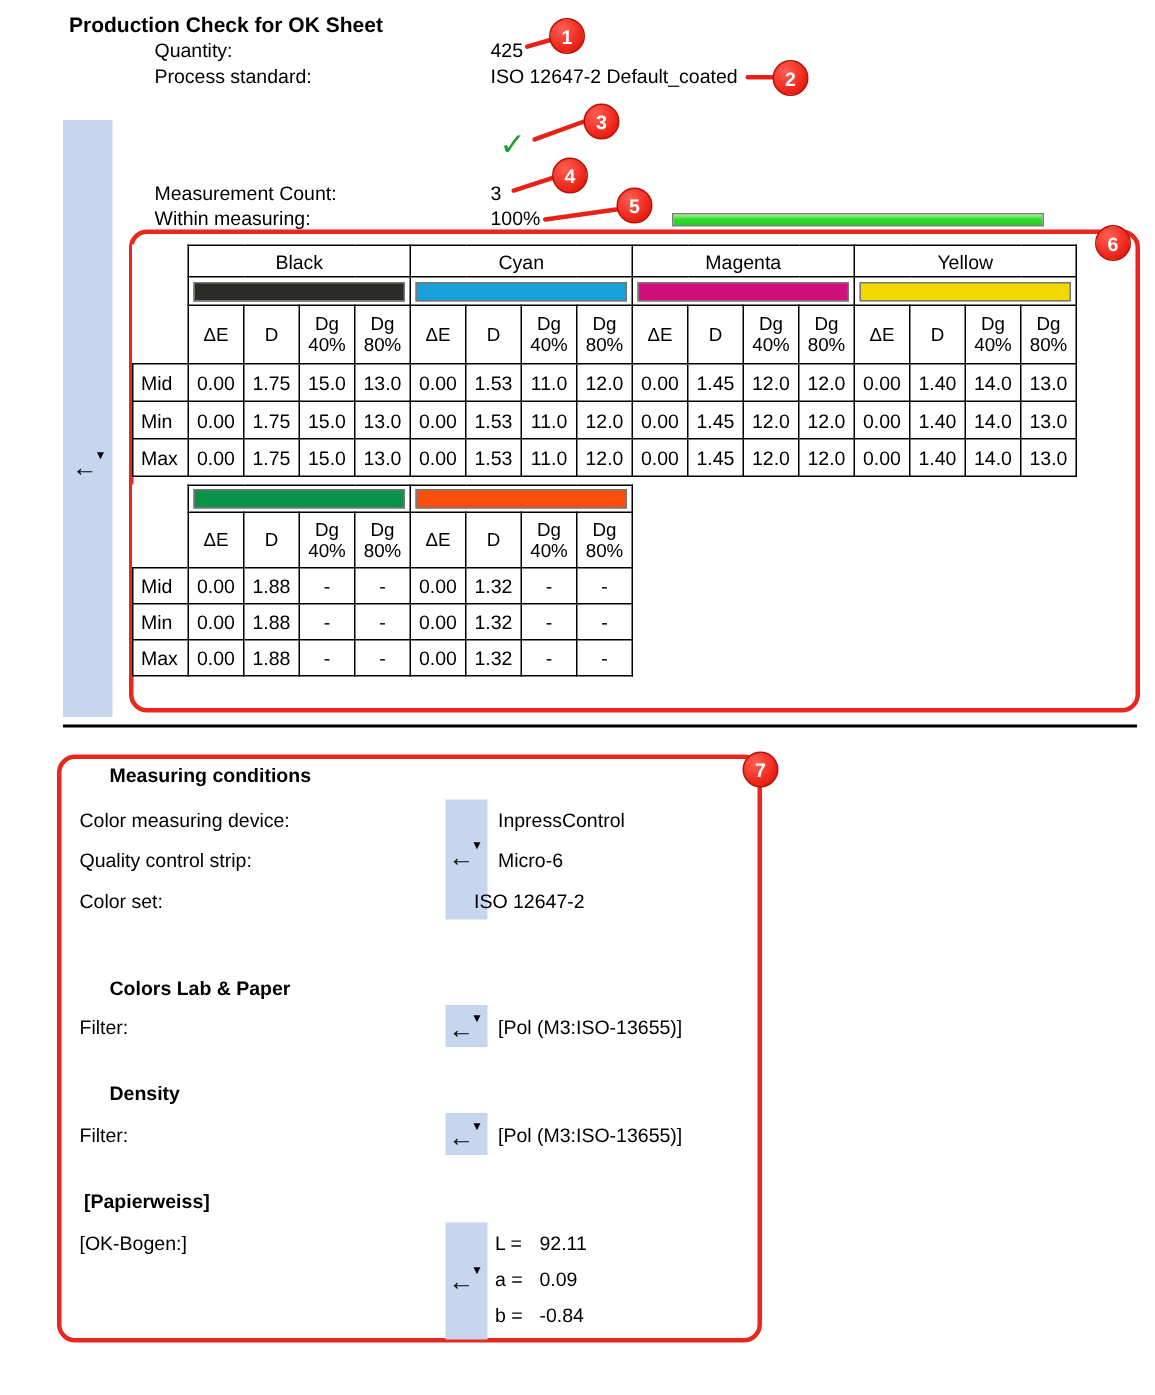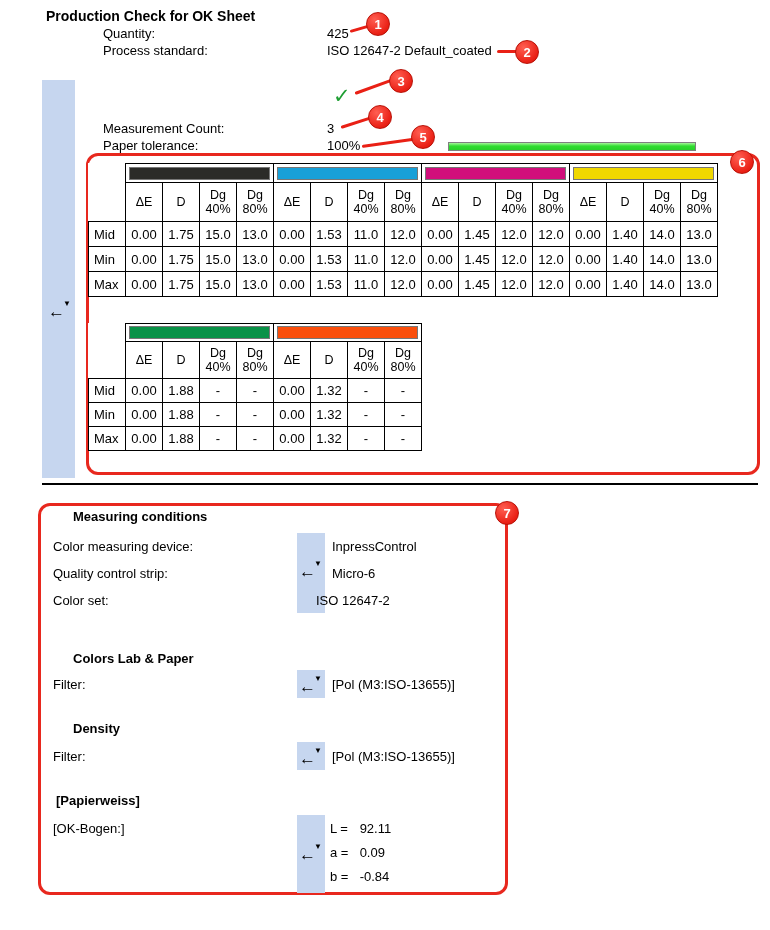--- a/index.html
+++ b/index.html
@@ -73,21 +73,21 @@
 <div class="dir-icon" style="left:48px; top:302px;">
   <span class="arr">←</span>
   <span class="tri">▼</span>
 </div>
 
 <div class="abs check" style="left:333px; top:84px;">✓</div>
 
 <div class="abs" style="left:103px; top:121px;">Measurement Count:</div>
 <div class="abs" style="left:327px; top:121px;">3</div>
 
-<div class="abs" style="left:103px; top:138px;">Paper tolerance:</div>
+<div class="abs" style="left:103px; top:138px;">Within measuring:</div>
 <div class="abs" style="left:327px; top:138px;">100%</div>
 
 <div class="abs tol-bar" style="left: 448px; top: 142px; width: 248px; height: 9px; background: linear-gradient(rgb(166, 245, 154) 0%, rgb(47, 221, 47) 45%, rgb(41, 207, 41) 100%);"></div>
 
 <div class="abs red-box" style="left:86px; top:153px; width:674px; height:322px; z-index:5;"></div>
 
 <table class="ink abs" style="left:88px; top:163px; z-index:6;">
     <colgroup>
       <col style="width: 37px;">
       <col style="width: 37px;">
@@ -101,20 +101,27 @@
       <col style="width: 37px;">
       <col style="width: 37px;">
       <col style="width: 37px;">
       <col style="width: 37px;">
       <col style="width: 37px;">
       <col style="width: 37px;">
       <col style="width: 37px;">
       <col style="width: 37px;">
     </colgroup>
     <tbody>
+      <tr class="r-name">
+        <td class="blank"></td>
+        <th class="group-name" colspan="4">Black</th>
+        <th class="group-name" colspan="4">Cyan</th>
+        <th class="group-name" colspan="4">Magenta</th>
+        <th class="group-name" colspan="4">Yellow</th>
+      </tr>
       <tr class="r-swatch">
         <td class="blank"></td>
         <td class="swatch-cell" colspan="4">
           <div class="swatch" style="background: rgb(43, 43, 40);"></div>
         </td>
         <td class="swatch-cell" colspan="4">
           <div class="swatch" style="background: rgb(24, 160, 216);"></div>
         </td>
         <td class="swatch-cell" colspan="4">
           <div class="swatch" style="background: rgb(209, 14, 123);"></div>

